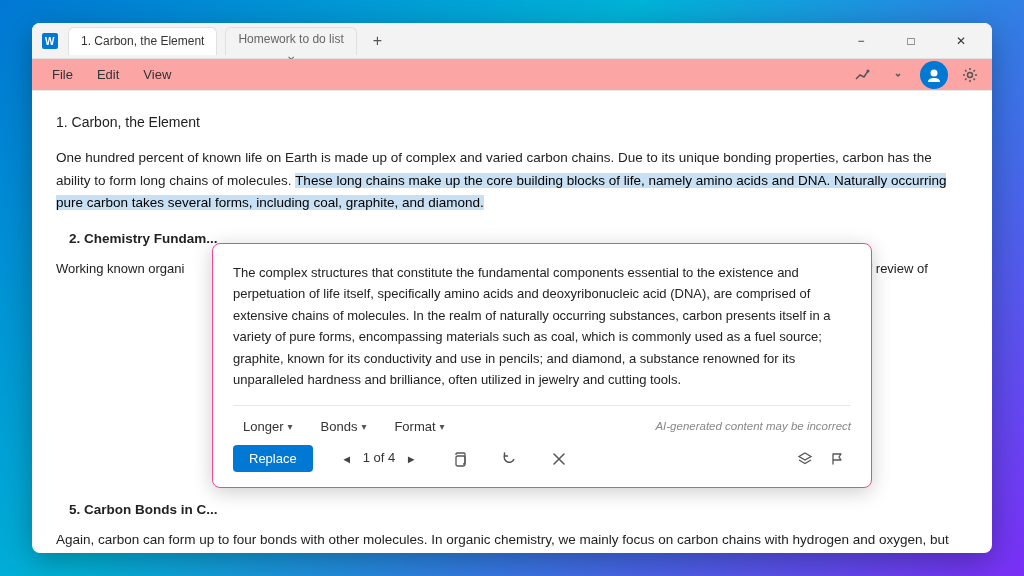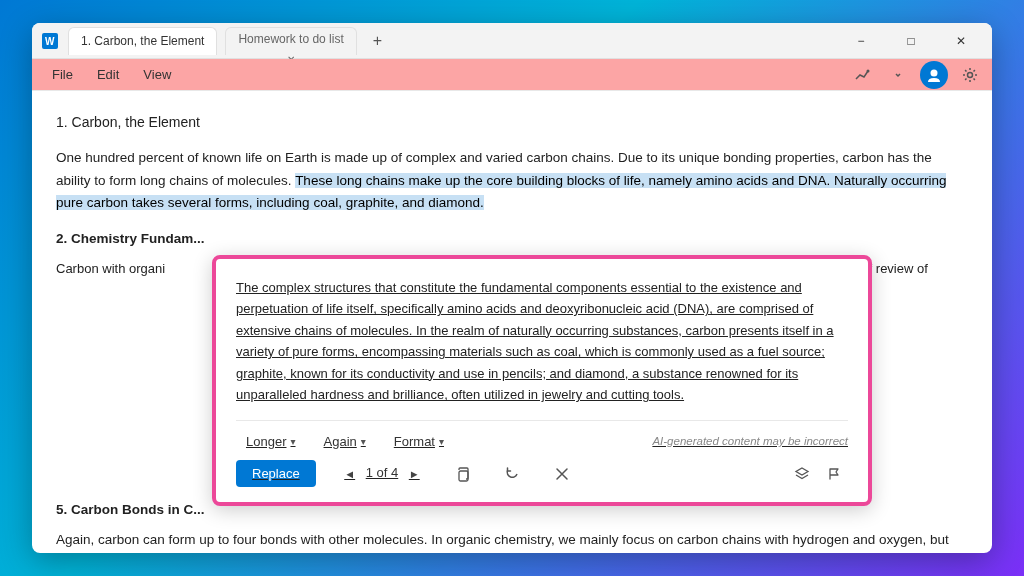--- a/index.html
+++ b/index.html
@@ -167,35 +167,35 @@
     }
     .highlight {
       background: #c7e0f4;
       color: #000;
     }
     .section-heading {
       font-size: 13.5px;
       font-weight: 600;
       margin-bottom: 8px;
       margin-top: 4px;
+      margin-left: 13px;
     }
 
     
     .popup-card {
       position: absolute;
-      top: 164px;
+      top: 152px;
       left: 180px;
       width: 660px;
       background: #fff;
       border-radius: 8px;
       box-shadow: 0 4px 20px rgba(0,0,0,0.2);
-      border: 4px solid #ec4899;
+      border: 1px solid #ec4899;
       z-index: 10;
       padding: 18px 20px 14px 20px;
-      text-decoration: underline;
     }
     .popup-text {
       font-size: 13px;
       line-height: 1.65;
       color: #222;
       margin-bottom: 14px;
     }
     .popup-toolbar {
       display: flex;
       align-items: center;
@@ -351,35 +351,35 @@
 
     <div class="doc-text">
       <span>One hundred percent of known life on Earth is made up of complex and varied carbon chains. Due to its unique bonding properties, carbon has the ability to form long chains of molecules. </span><span class="highlight">These long chains make up the core building blocks of life, namely amino acids and DNA. Naturally occurring pure carbon takes several forms, including coal, graphite, and diamond.</span>
     </div>
 
     <div class="section-heading">
       <span>2. Chemistry Fundam</span>...
     </div>
 
     <div class="doc-text" style="display:grid; grid-template-columns: 180px 1fr 150px; gap: 4px; font-size:13px; line-height:1.65; color:#222;">
-      <span>Carbon with organi</span>
+      <span>Working known organi</span>
       <span></span>
       <span>de a brief review of</span>
     </div>
 
     <div class="popup-card">
       <p class="popup-text">The complex structures that constitute the fundamental components essential to the existence and perpetuation of life itself, specifically amino acids and deoxyribonucleic acid (DNA), are comprised of extensive chains of molecules. In the realm of naturally occurring substances, carbon presents itself in a variety of pure forms, encompassing materials such as coal, which is commonly used as a fuel source; graphite, known for its conductivity and use in pencils; and diamond, a substance renowned for its unparalleled hardness and brilliance, often utilized in jewelry and cutting tools.</p>
 
       <div class="popup-toolbar">
         <button class="popup-dropdown">
           <span>Longer</span>
           <span class="chevron">▾</span>
         </button>
         <button class="popup-dropdown">
-          <span>Again</span>
+          <span>Bonds</span>
           <span class="chevron">▾</span>
         </button>
         <button class="popup-dropdown">
           <span>Format</span>
           <span class="chevron">▾</span>
         </button>
         <span class="ai-disclaimer">AI-generated content may be incorrect</span>
       </div>
 
       <div class="popup-actions">

